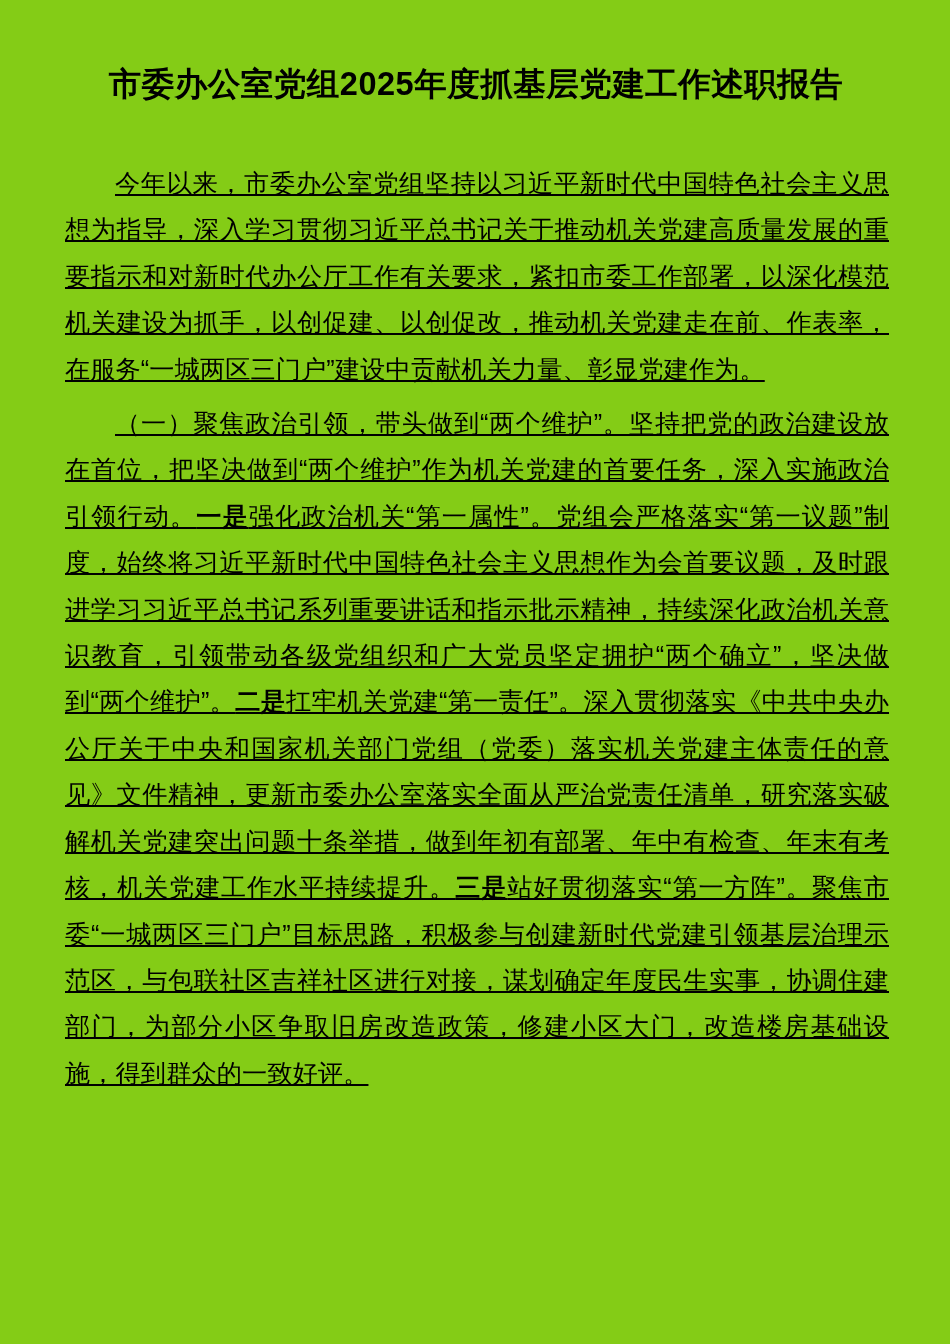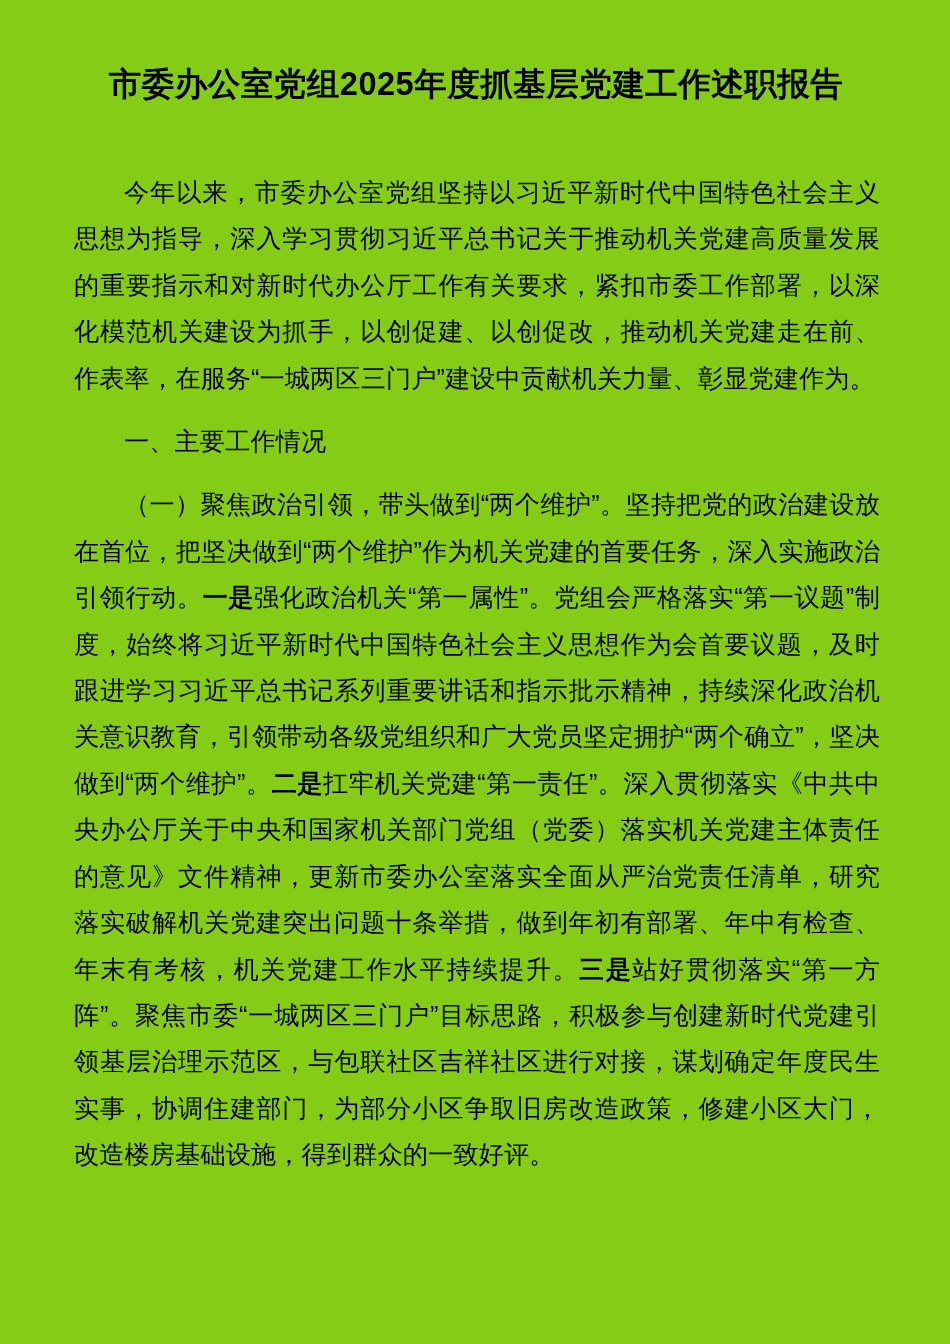--- a/index.html
+++ b/index.html
@@ -35,43 +35,43 @@
     line-height: 44px;
     white-space: nowrap;
   }
   .body-block {
     position: absolute;
     top: 152px;
     left: 57px;
     width: 840px;
   }
   p.para {
-    margin: 17px;
+    margin: 8px;
     padding: 0;
     font-size: 25.2px;
     line-height: 46.4px;
     text-align: justify;
     text-justify: inter-ideograph;
     text-indent: 50px;
     letter-spacing: 0.1px;
     word-break: break-all;
+    text-decoration: underline;
   }
   p.para.heading-para {
     text-align: left;
   }
   b.mark {
     font-weight: bold;
   }
 </style>
 </head>
 <body>
 
 <div class="page">
 
   <div class="doc-title">市委办公室党组2025年度抓基层党建工作述职报告</div>
 
   <div class="body-block">
     <p class="para"><span>今年以来，市委办公室党组坚持以习近平新时代中国特色社会主义思想为指导，深入学习贯彻习近平总书记关于推动机关党建高质量发展的重要指示和对新时代办公厅工作有关要求，紧扣市委工作部署，以深化模范机关建设为抓手，以创促建、以创促改，推动机关党建走在前、作表率，在服务“一城两区三门户”建设中贡献机关力量、彰显党建作为。</span></p>
-    <p class="para heading-para"><span>一、主要工作情况</span></p>
     <p class="para"><span>（一）聚焦政治引领，带头做到“两个维护”。坚持把党的政治建设放在首位，把坚决做到“两个维护”作为机关党建的首要任务，深入实施政治引领行动。</span><b class="mark">一是</b><span>强化政治机关“第一属性”。党组会严格落实“第一议题”制度，始终将习近平新时代中国特色社会主义思想作为会首要议题，及时跟进学习习近平总书记系列重要讲话和指示批示精神，持续深化政治机关意识教育，引领带动各级党组织和广大党员坚定拥护“两个确立”，坚决做到“两个维护”。</span><b class="mark">二是</b><span>扛牢机关党建“第一责任”。深入贯彻落实《中共中央办公厅关于中央和国家机关部门党组（党委）落实机关党建主体责任的意见》文件精神，更新市委办公室落实全面从严治党责任清单，研究落实破解机关党建突出问题十条举措，做到年初有部署、年中有检查、年末有考核，机关党建工作水平持续提升。</span><b class="mark">三是</b><span>站好贯彻落实“第一方阵”。聚焦市委“一城两区三门户”目标思路，积极参与创建新时代党建引领基层治理示范区，与包联社区吉祥社区进行对接，谋划确定年度民生实事，协调住建部门，为部分小区争取旧房改造政策，修建小区大门，改造楼房基础设施，得到群众的一致好评。</span></p>
   </div>
 
 </div>
 
 </body></html>

